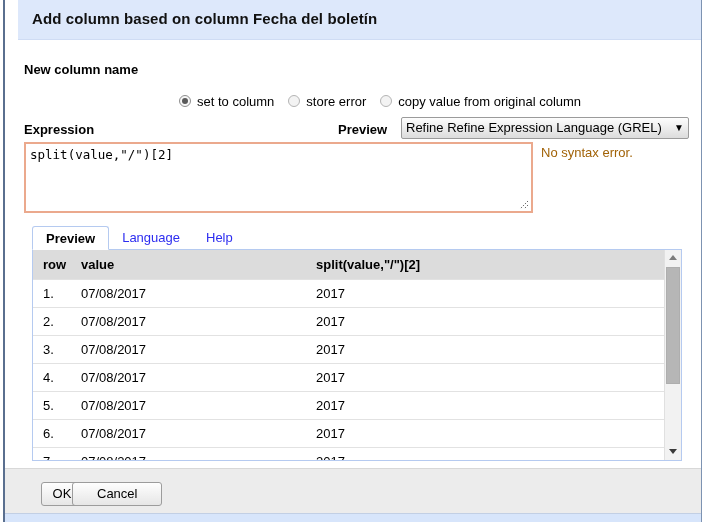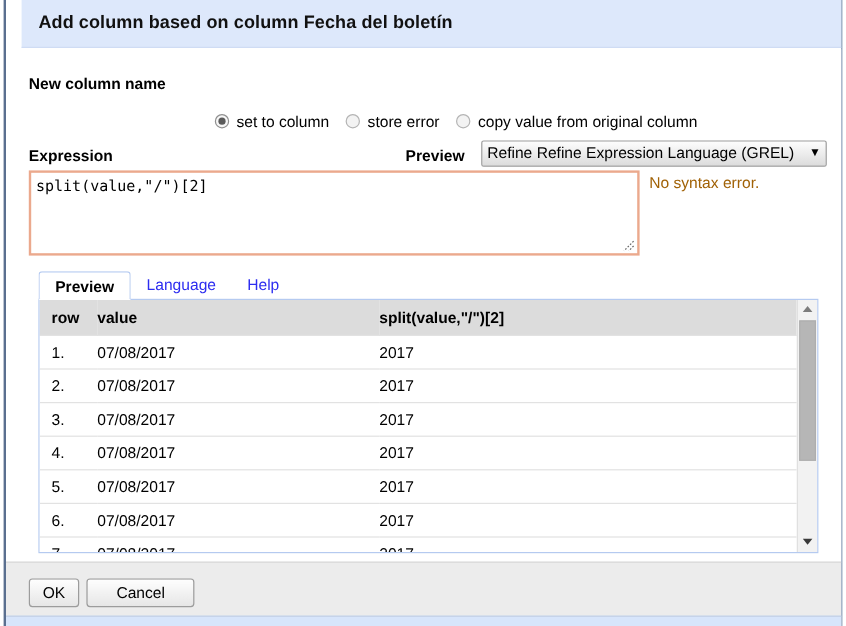--- a/index.html
+++ b/index.html
@@ -343,21 +343,21 @@
     border: 1px solid #9c9c9c;
     border-radius: 3px;
     background: linear-gradient(#fefefe, #e6e6e6);
     font-family: "Liberation Sans", sans-serif;
     font-size: 13px;
     color: #000;
     padding: 0 24px;
     cursor: pointer;
     line-height: 20px;
   }
-  #ok-button { left: 19px; width: 42px; padding: 0; text-align: center; }
+  #ok-button { left: 36px; width: 42px; padding: 0; text-align: center; }
   #cancel-button { left: 67px; }
   #footer-bottom-strip {
     position: absolute;
     left: 0; right: 0; bottom: 0;
     height: 9px;
     background: #d7e5fb;
     border-top: 1px solid #c2cfe4;
     box-sizing: border-box;
   }
 </style>

